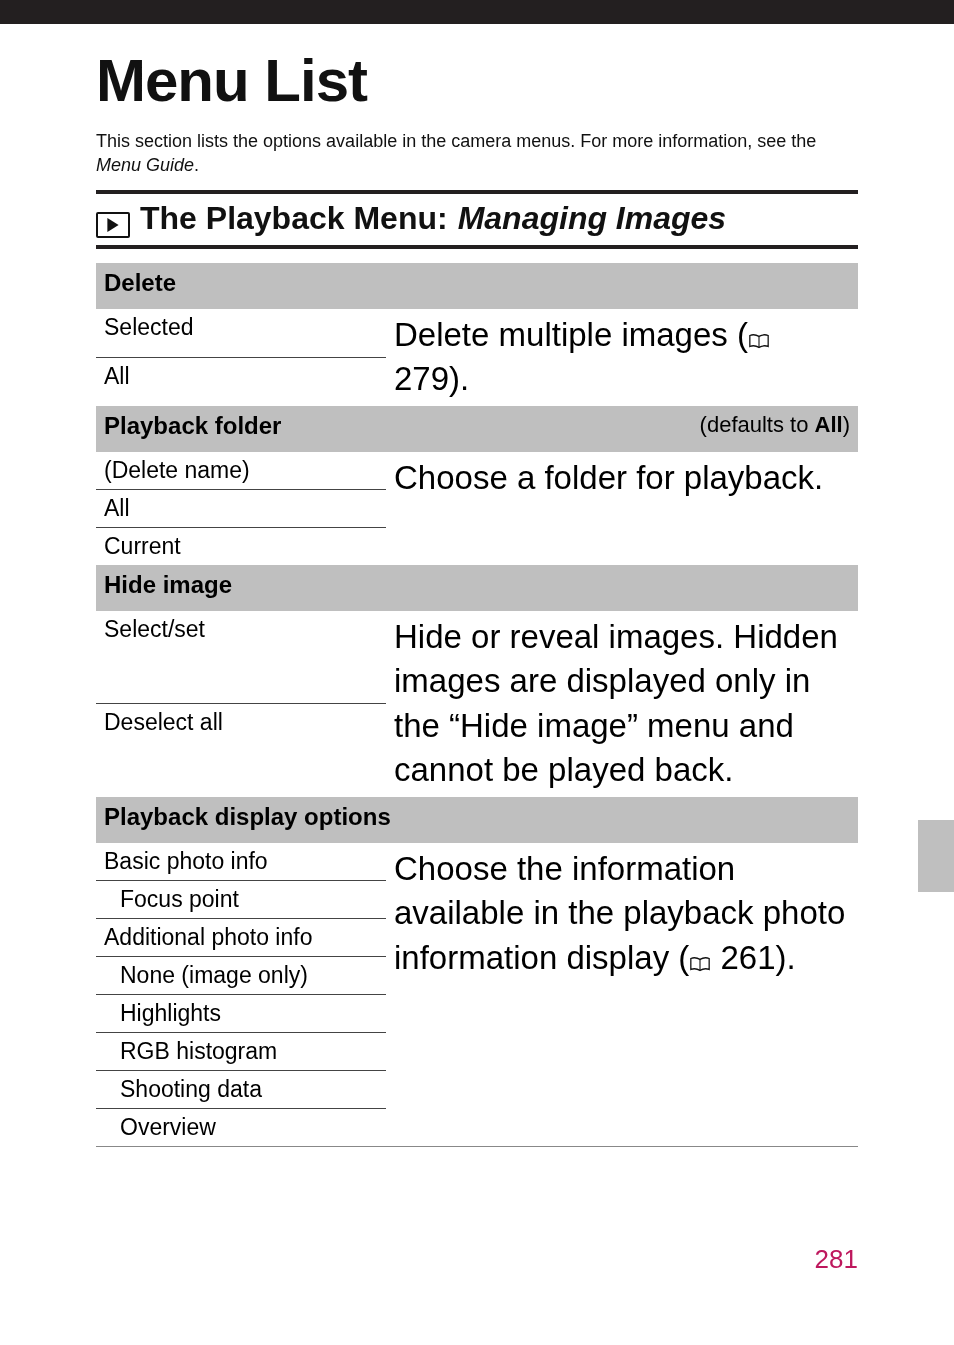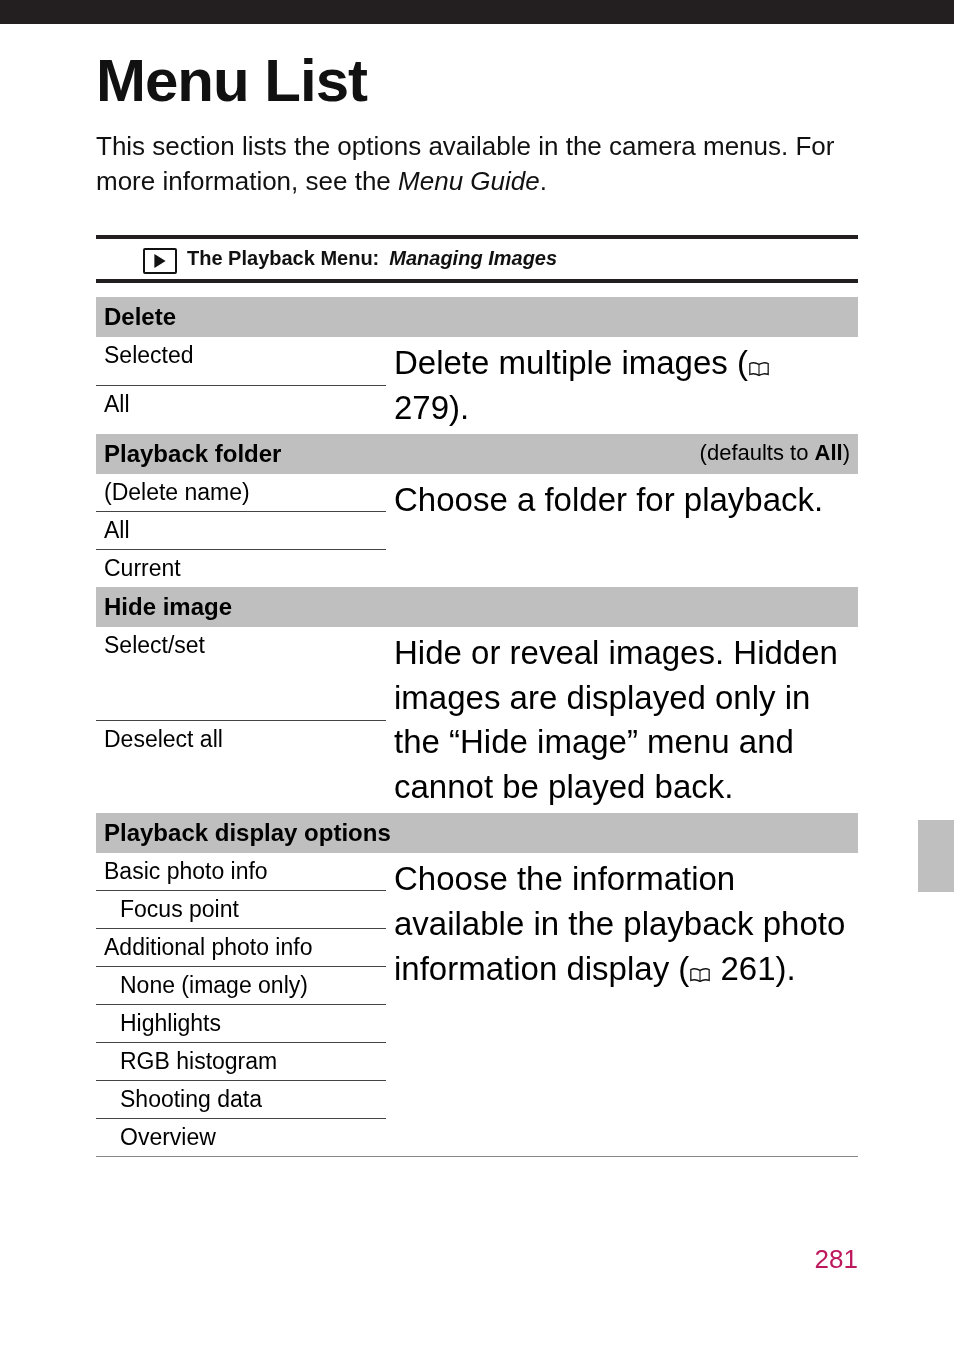--- a/index.html
+++ b/index.html
@@ -19,40 +19,39 @@
   }
   h1.page-title {
     font-size: 60px;
     font-weight: 700;
     letter-spacing: -1px;
     margin-top: 22px;
     margin-bottom: 14px;
     color: #111;
   }
   p.intro {
-    font-size: 26px;
+    font-size: 18px;
     line-height: 1.35;
     color: #111;
-    margin-bottom: 36px;
+    margin-bottom: 12px;
   }
   p.intro .italic { font-style: italic; }
   .section-header {
     border-top: 4px solid #231f20;
     border-bottom: 4px solid #231f20;
     padding: 6px 0 8px 0;
     margin-bottom: 14px;
   }
   .section-header-inner {
     display: flex;
     align-items: baseline;
     gap: 10px;
-    font-size: 20px;
+    font-size: 32px;
     font-weight: 700;
     color: #111;
-    margin-left: 47px;
   }
   .play-icon-box {
     display: inline-flex;
     align-items: center;
     justify-content: center;
     width: 34px;
     height: 26px;
     border: 2.5px solid #111;
     border-radius: 2px;
     position: relative;
@@ -76,21 +75,21 @@
     padding-left: 12px;
     padding-top: 4px;
   }
   tr.grouphead td {
     background: #bfbfbf;
     font-weight: 700;
     font-family: "Helvetica Neue Condensed", "Arial Narrow", Arial, sans-serif;
     font-stretch: condensed;
     font-size: 24px;
     padding-top: 6px;
-    padding-bottom: 6px;
+    padding-bottom: 12px;
   }
   tr.grouphead td .defaults {
     float: right;
     font-weight: 400;
     font-size: 22px;
   }
   tr.grouphead td .defaults b { font-weight: 700; }
   tr.opt td.left {
     border-bottom: 1px solid #444;
     font-family: "Helvetica Neue Condensed", "Arial Narrow", Arial, sans-serif;

